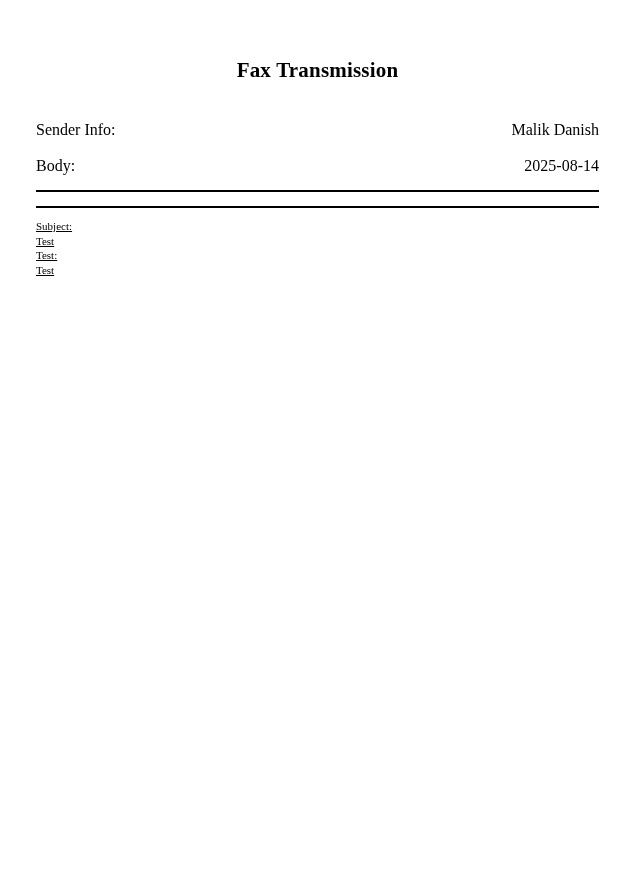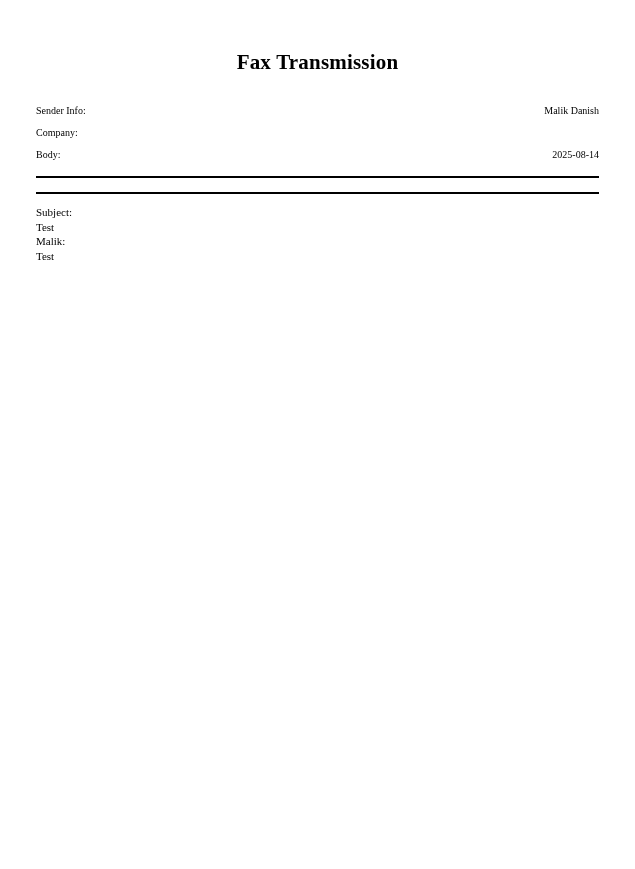--- a/index.html
+++ b/index.html
@@ -12,103 +12,101 @@
     height: 869px;
     font-family: "Liberation Serif", "DejaVu Serif", serif;
     color: #000000;
     position: relative;
     overflow: hidden;
   }
   .page {
     width: 635px;
     height: 709px;
     box-sizing: border-box;
-    padding: 4px 36px;
+    padding: 12px 36px;
     position: relative;
   }
   .doc-title {
     text-align: center;
     font-size: 21px;
     font-weight: bold;
     letter-spacing: 0.2px;
     margin: 0;
     padding-top: 46px;
     padding-bottom: 0;
     font-family: "Liberation Serif", "DejaVu Serif", serif;
   }
   .meta-block {
     margin-top: 25px;
   }
   .meta-row {
     display: flex;
     justify-content: space-between;
     align-items: baseline;
-    font-size: 10px;
+    font-size: 16px;
     line-height: 1;
     padding: 6px 0 6px 0;
   }
   .meta-label {
     text-align: left;
     white-space: nowrap;
   }
   .meta-value {
     text-align: left;
     white-space: nowrap;
+    margin-top: 8px;
   }
   .rule {
     border: 0;
     border-top: 2px solid #000000;
     margin: 0;
     height: 0;
   }
   .rule-top {
     margin-top: 10px;
   }
   .rule-bottom {
     margin-top: 14px;
   }
   .content-block {
     margin-top: 11px;
     font-size: 11px;
     line-height: 14.6px;
   }
   .content-line {
     white-space: pre-wrap;
+    text-decoration: underline;
   }
 </style>
 </head>
 <body>
 
 <div class="page">
 
   <h1 class="doc-title">Fax Transmission</h1>
 
   <div class="meta-block">
 
     <div class="meta-row">
       <span class="meta-label">Sender Info:</span>
       <span class="meta-value">Malik Danish</span>
     </div>
 
 
-    <div class="meta-row">
-      <span class="meta-label">Company:</span>
-      <span class="meta-value"></span>
-    </div>
 
     <div class="meta-row">
       <span class="meta-label">Body:</span>
       <span class="meta-value">2025-08-14</span>
     </div>
 
   </div>
 
   <hr class="rule rule-top">
   <hr class="rule rule-bottom">
 
   <div class="content-block">
     <div class="content-line">Subject:</div>
     <div class="content-line">Test</div>
-    <div class="content-line">Malik:</div>
+    <div class="content-line">Test:</div>
     <div class="content-line">Test</div>
   </div>
 
 </div>
 
 </body></html>

